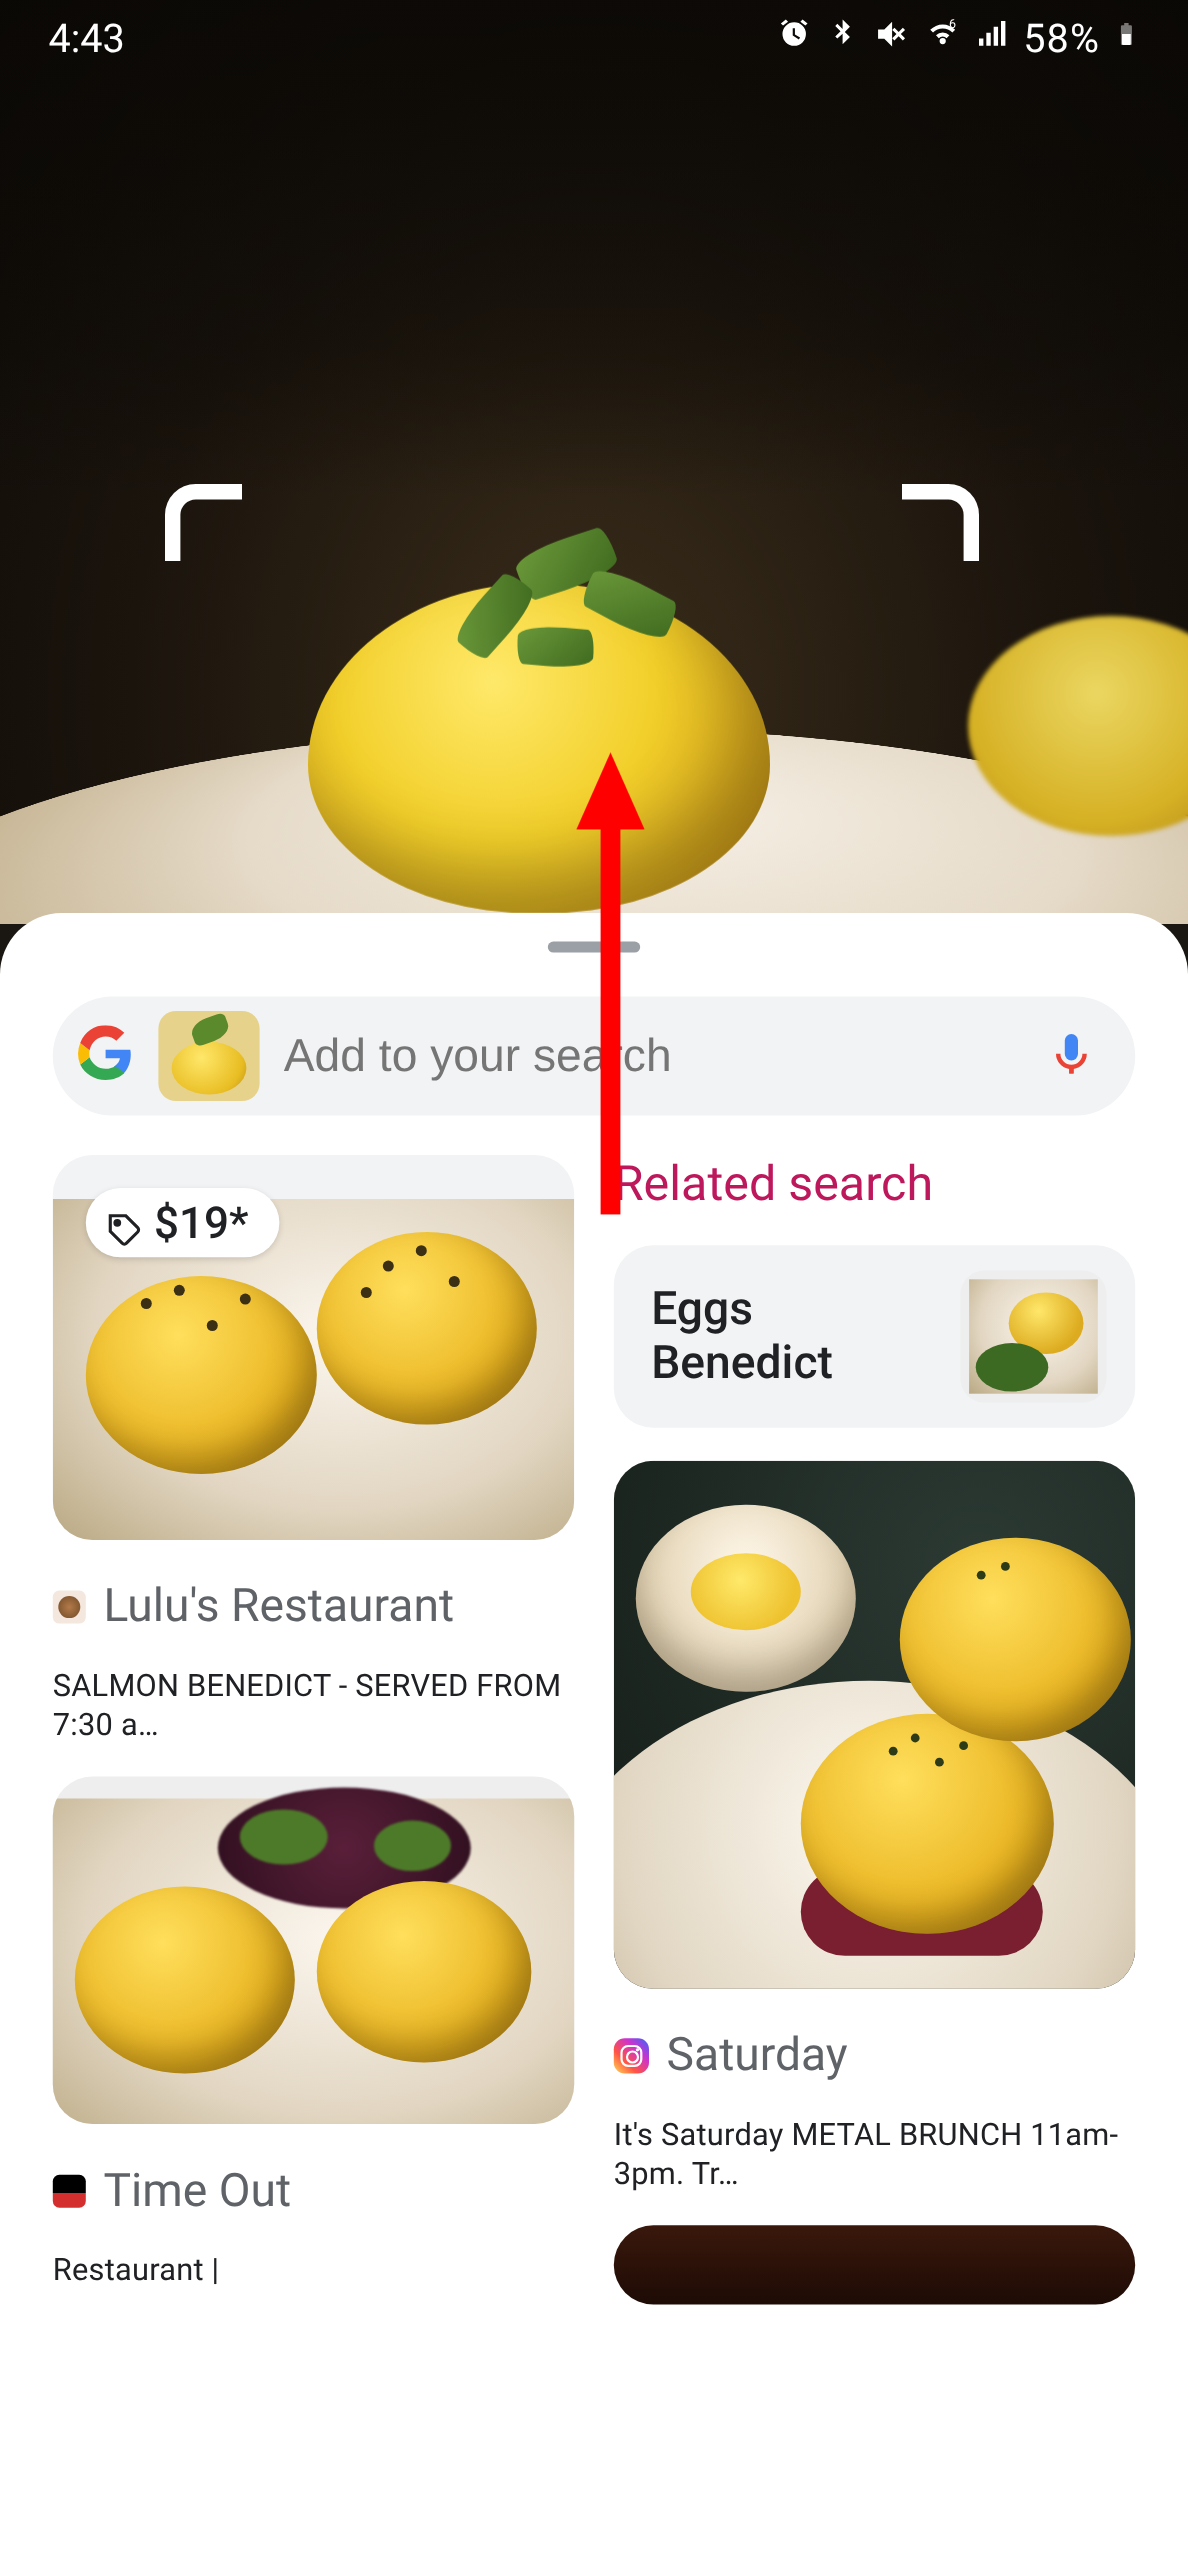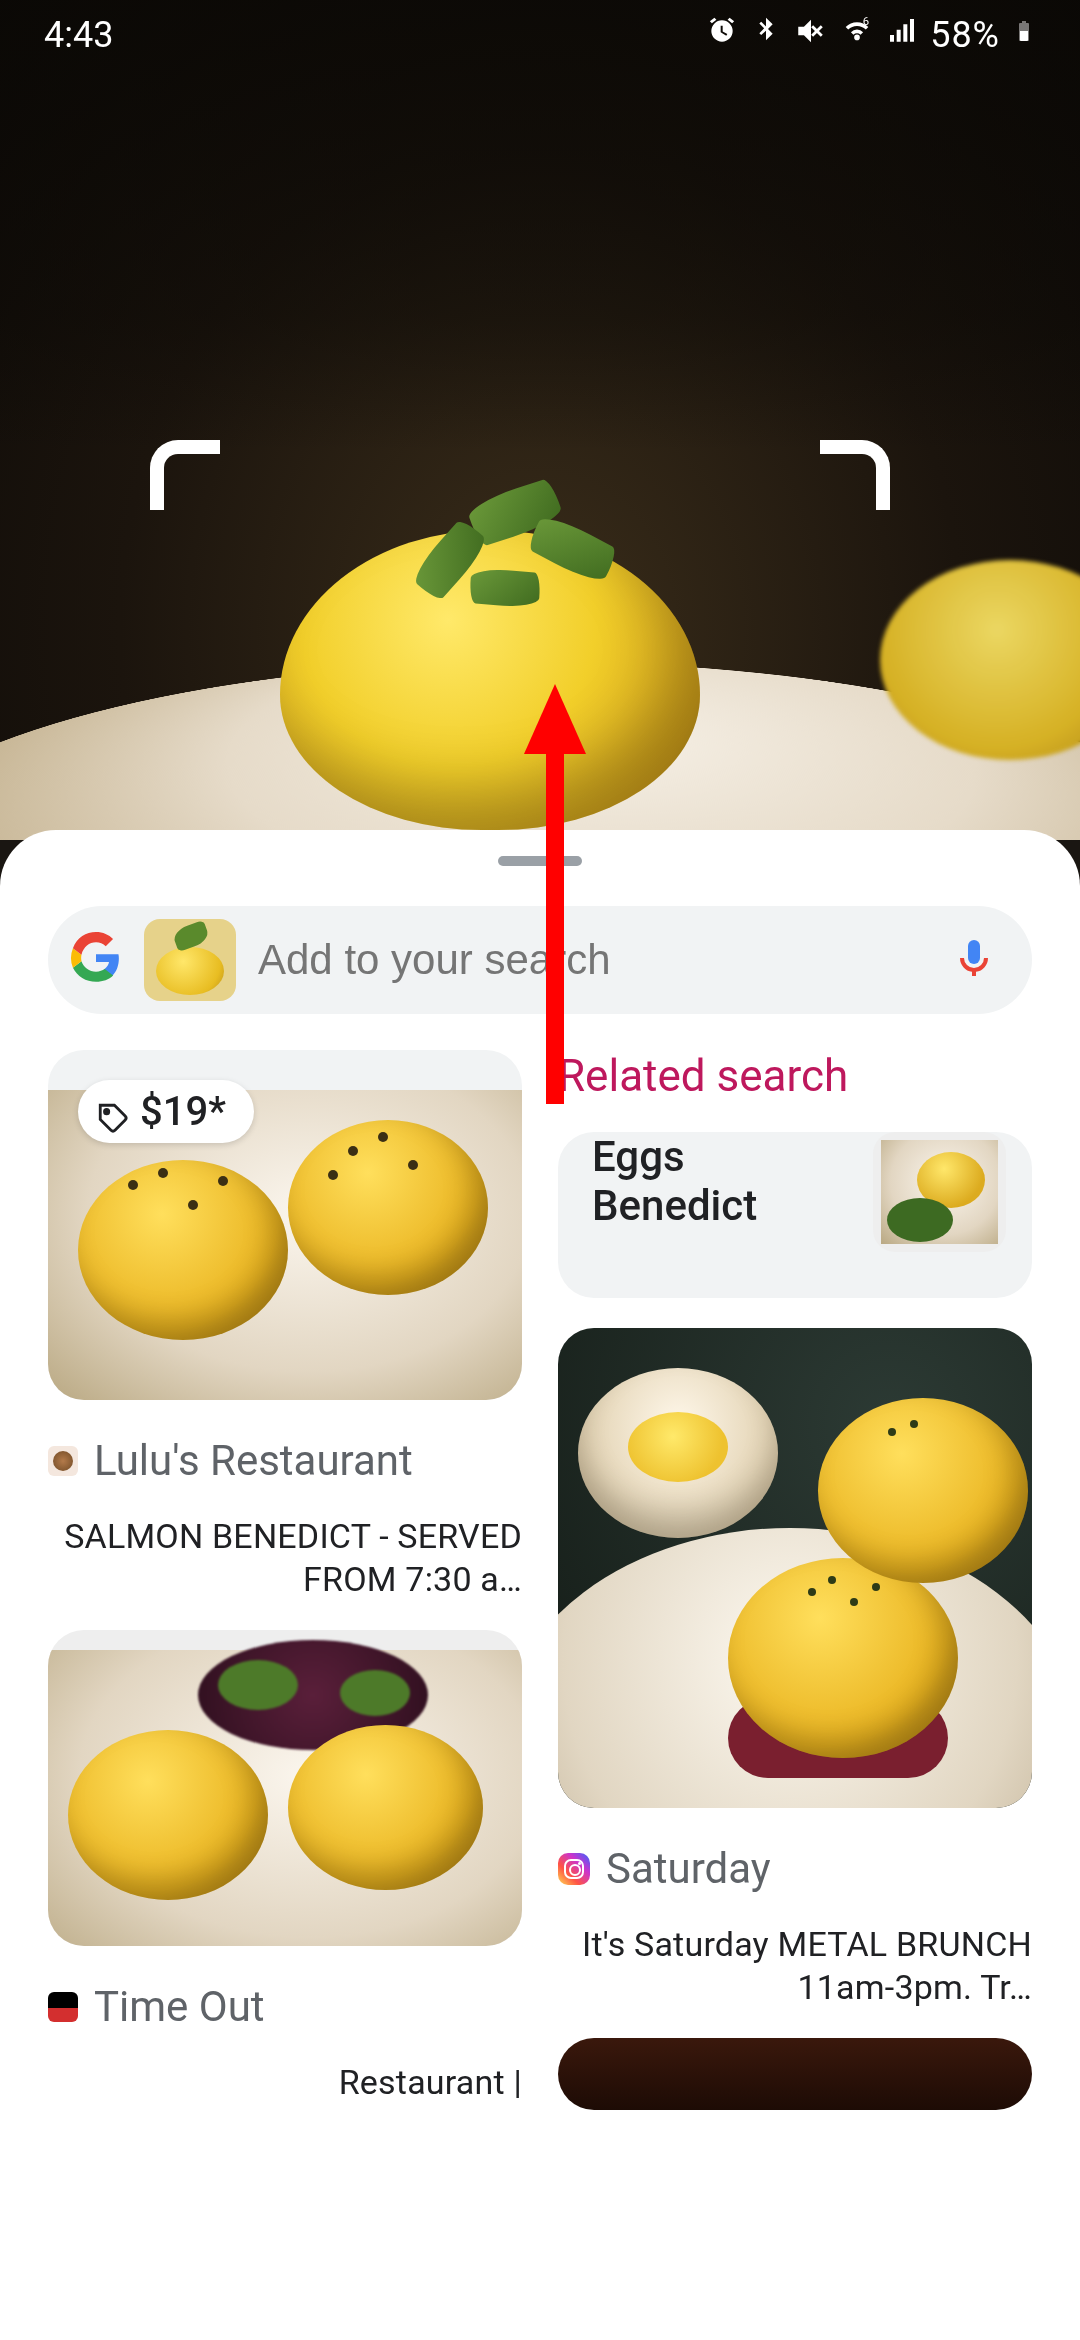--- a/index.html
+++ b/index.html
@@ -62,35 +62,35 @@
   .card-img.h1 .e1 { width:210px; height:180px; left:30px; top:110px; }
   .card-img.h1 .e2 { width:200px; height:175px; left:240px; top:70px; }
   .capers { position:absolute; width:10px; height:10px; border-radius:50%; background:#3b2f14; }
 
   .price-tag { position:absolute; top:30px; left:30px; background:#fff; border-radius:38px; padding:8px 28px 8px 18px; display:flex; align-items:flex-end; gap:10px; font-size:40px; font-weight:500; color:#202124; box-shadow:0 2px 6px rgba(0,0,0,.15); }
   .tag-icon svg { width:34px; height:34px; display:block; }
 
   .source-row { display:flex; align-items:center; gap:16px; margin-top:6px; }
   .favicon { width:30px; height:30px; border-radius:6px; flex:none; }
   .source-name { font-size:42px; color:#5f6368; }
-  .result-title { font-size:34px; color:#202124; line-height:1.25; letter-spacing:0.2px;text-align:right; }
+  .result-title { font-size:28px; color:#202124; line-height:1.25; letter-spacing:0.2px; }
   .stock { font-size:36px; color:#1e8e3e; }
 
   .card-img.h2 { height:316px; }
   .card-img.h2 .plate-sm { inset:20px -10px -20px -10px; }
   .card-img.h2 .e1 { width:200px; height:170px; left:20px; top:100px; }
   .card-img.h2 .e2 { width:195px; height:165px; left:240px; top:95px; }
   .salad { position:absolute; left:150px; top:10px; width:230px; height:110px; background:radial-gradient(circle,#5a1f3a,#2e0f1e); border-radius:50%; filter:blur(1px);} 
   .salad::before, .salad::after { content:""; position:absolute; border-radius:50%; background:#4d7a29; }
   .salad::before { width:80px; height:50px; left:20px; top:20px; }
   .salad::after { width:70px; height:46px; right:18px; top:30px; }
 
   .section-heading { font-size:44px; color:#be185d; font-weight:400; }
 
-  .related-chip { background:#f1f3f4; border-radius:36px; height:166px; display:flex; justify-content:space-between; padding:0 26px 0 34px; gap:20px; }
+  .related-chip { background:#f1f3f4; border-radius:36px; height:166px; display:flex; align-items:center; justify-content:space-between; padding:0 26px 0 34px; gap:20px; }
   .related-chip .label { font-size:42px; font-weight:500; color:#202124; }
   .chip-thumb { width:136px; height:120px; border-radius:22px; background:#eee; position:relative; overflow:hidden; }
   .chip-thumb .plate-sm { inset:8px; }
   .chip-thumb .eA { position:absolute; width:68px; height:56px; left:44px; top:20px; border-radius:50%; background:radial-gradient(circle at 40% 30%, #ffe76a, #dcab1f 70%);}
   .chip-thumb .gB { position:absolute; width:66px; height:44px; left:14px; top:66px; border-radius:50%; background:#3d6a22;}
 
   .card-img.h3 { height:480px; }
   .h3 .bg { position:absolute; inset:0; background:radial-gradient(circle at 70% 20%, #2c3a34, #121914);} 
   .h3 .plateL { position:absolute; left:-60px; right:-50px; top:200px; height:440px; border-radius:50%; background:radial-gradient(ellipse at 50% 30%, #fdf9f1, #e1d6c2 55%, #ae9c7c); }
   .h3 .bowl { position:absolute; left:20px; top:40px; width:200px; height:170px; border-radius:50%; background:radial-gradient(ellipse at 50% 35%, #fff8eb, #e5d6b8 60%, #c7b28b); box-shadow:inset 0 -22px 30px rgba(0,0,0,.2);} 

